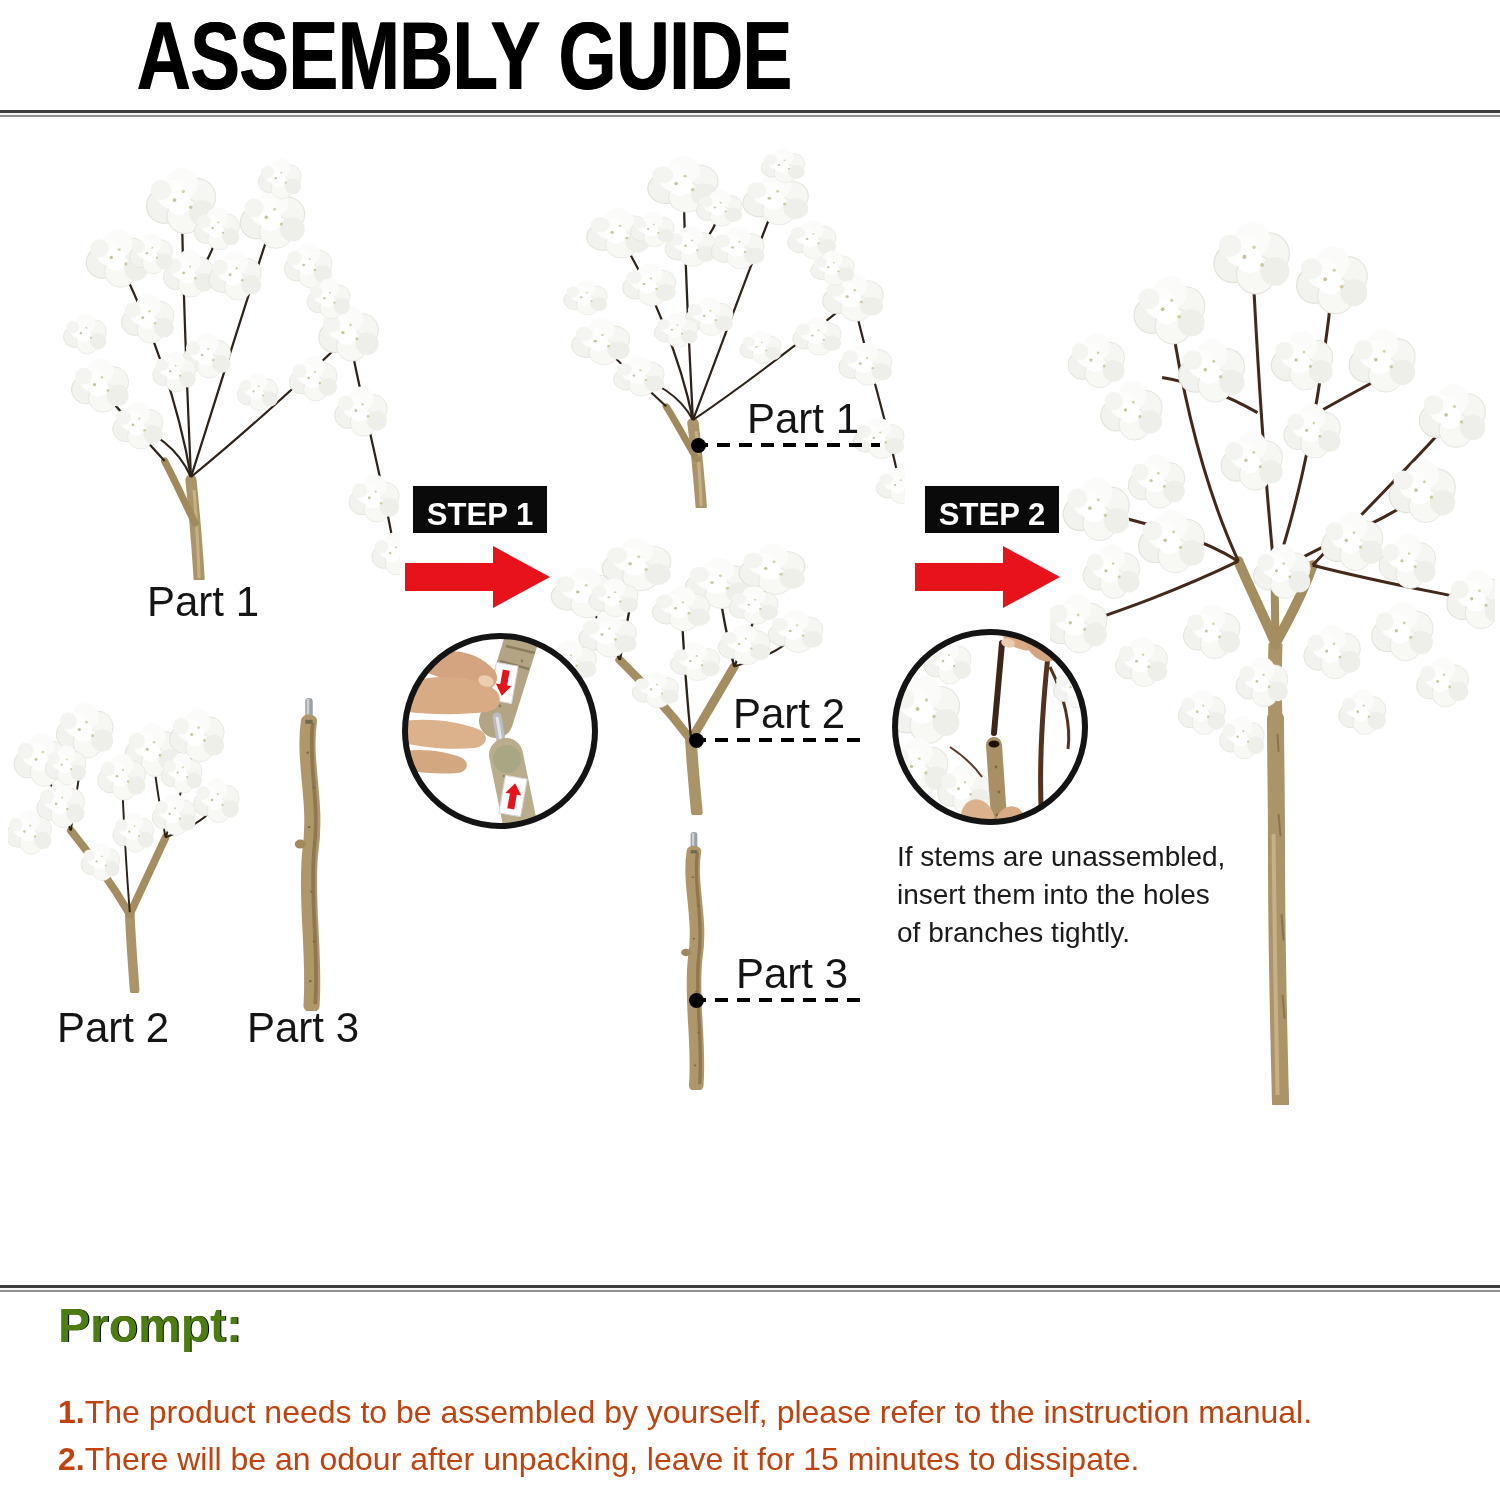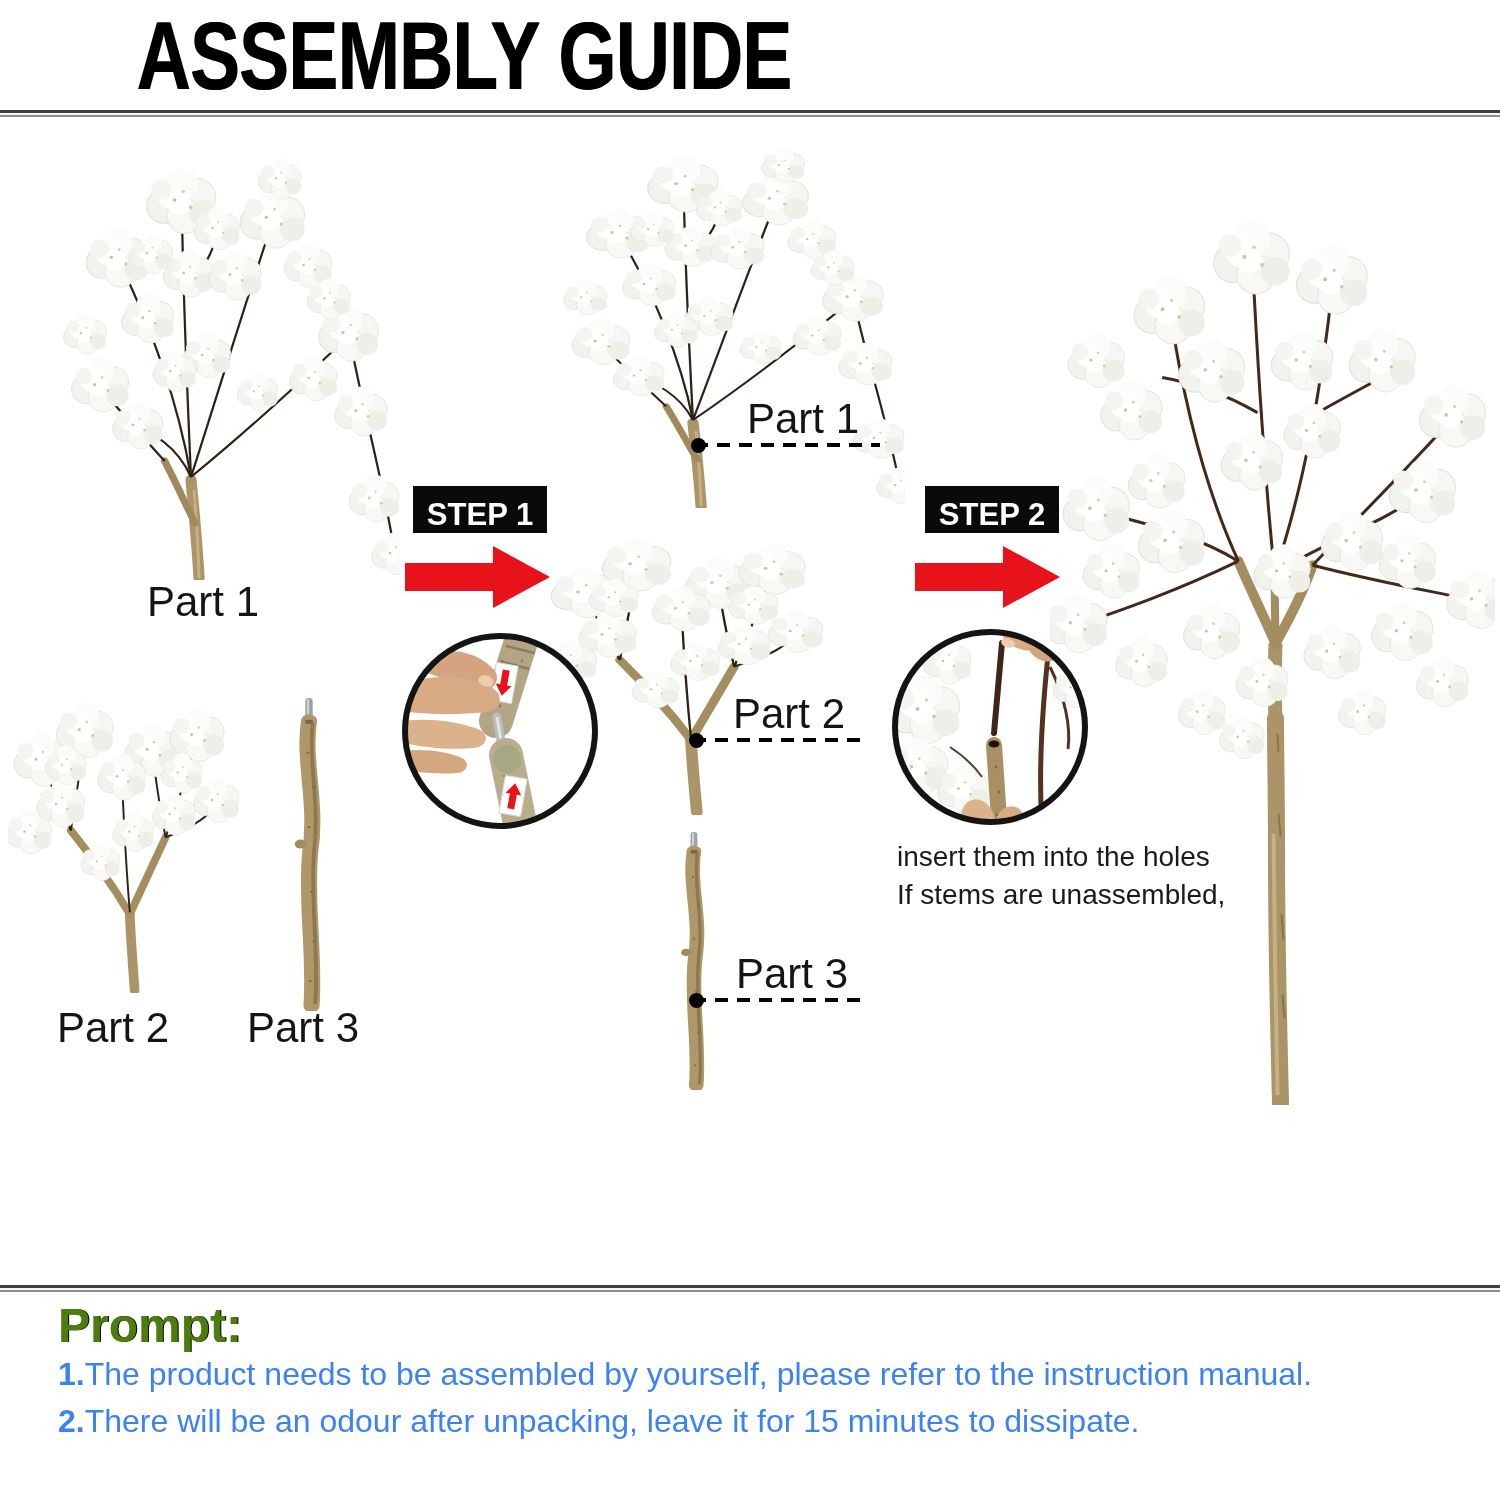--- a/index.html
+++ b/index.html
@@ -26,21 +26,21 @@
   .badge{position:absolute;width:134px;height:47px;background:#0a0a0a;color:#fff;
          display:flex;align-items:flex-end;justify-content:center;
          font-size:31px;font-weight:700;letter-spacing:0px;}
   
   .note{position:absolute;font-size:28px;line-height:38px;color:#1a1a1a;white-space:nowrap;}
   
   .summary{position:absolute;font-size:45px;font-weight:700;color:#0d0d0d;line-height:59px;white-space:nowrap;}
   
   .prompt-heading{position:absolute;font-size:48px;font-weight:700;color:#4d7c0f;
                   text-shadow:1px 0 0 #000;}
-  .prompt-item{position:absolute;font-size:32px;color:#3b82f6;white-space:nowrap;}
+  .prompt-item{position:absolute;font-size:32px;color:#c2410c;white-space:nowrap;margin-top:38px;}
   .prompt-item b{font-weight:700;}
   svg{display:block;}
 </style>
 </head>
 <body>
 
 <div class="page">
 
   <svg class="abs" width="0" height="0" style="left:0;top:0" aria-hidden="true" xmlns="http://www.w3.org/2000/svg" xmlns:xlink="http://www.w3.org/1999/xlink">
     <defs>
@@ -277,22 +277,23 @@
       <ellipse cx="152" cy="20" rx="18" ry="12" transform="rotate(38 152 20)" fill="#d3a47f"></ellipse>
       <ellipse cx="118" cy="16" rx="7" ry="4.5" transform="rotate(15 118 16)" fill="#eccdb0"></ellipse>
 
       <ellipse cx="88" cy="194" rx="17" ry="22" transform="rotate(-14 88 194)" fill="#dcb28c"></ellipse>
       <ellipse cx="120" cy="198" rx="15" ry="19" transform="rotate(12 120 198)" fill="#d8ab85"></ellipse>
     </g>
     <circle cx="100" cy="100" r="95" fill="none" stroke="#141414" stroke-width="6"></circle>
   </svg>
 
   <div class="note" style="left:897px;top:838px">
+    <div>If stems are unassembled,</div>
     <div>insert them into the holes</div>
-    <div>If stems are unassembled,</div>
+    <div>of branches tightly.</div>
   </div>
 
   <svg class="abs" style="left:1050px;top:212px;width:445px;height:893px" viewBox="0 0 440 890" xmlns="http://www.w3.org/2000/svg" xmlns:xlink="http://www.w3.org/1999/xlink">
 
     <path d="M228,888 C226,810 224,720 224,640 C224,580 223,540 223,505" stroke="#ab9468" stroke-width="17" fill="none" stroke-linecap="round"></path>
     <path d="M223,510 C222,480 222,455 223,430" stroke="#ab9468" stroke-width="14" fill="none"></path>
     <path d="M225,880 C223,800 222,700 221,620" stroke="#c6b084" stroke-width="4" fill="none"></path>
     <g stroke="#8b744c" stroke-width="2" fill="none">
       <path d="M229,700 l2,26"></path>
         <path d="M226,600 l2,22"></path>

